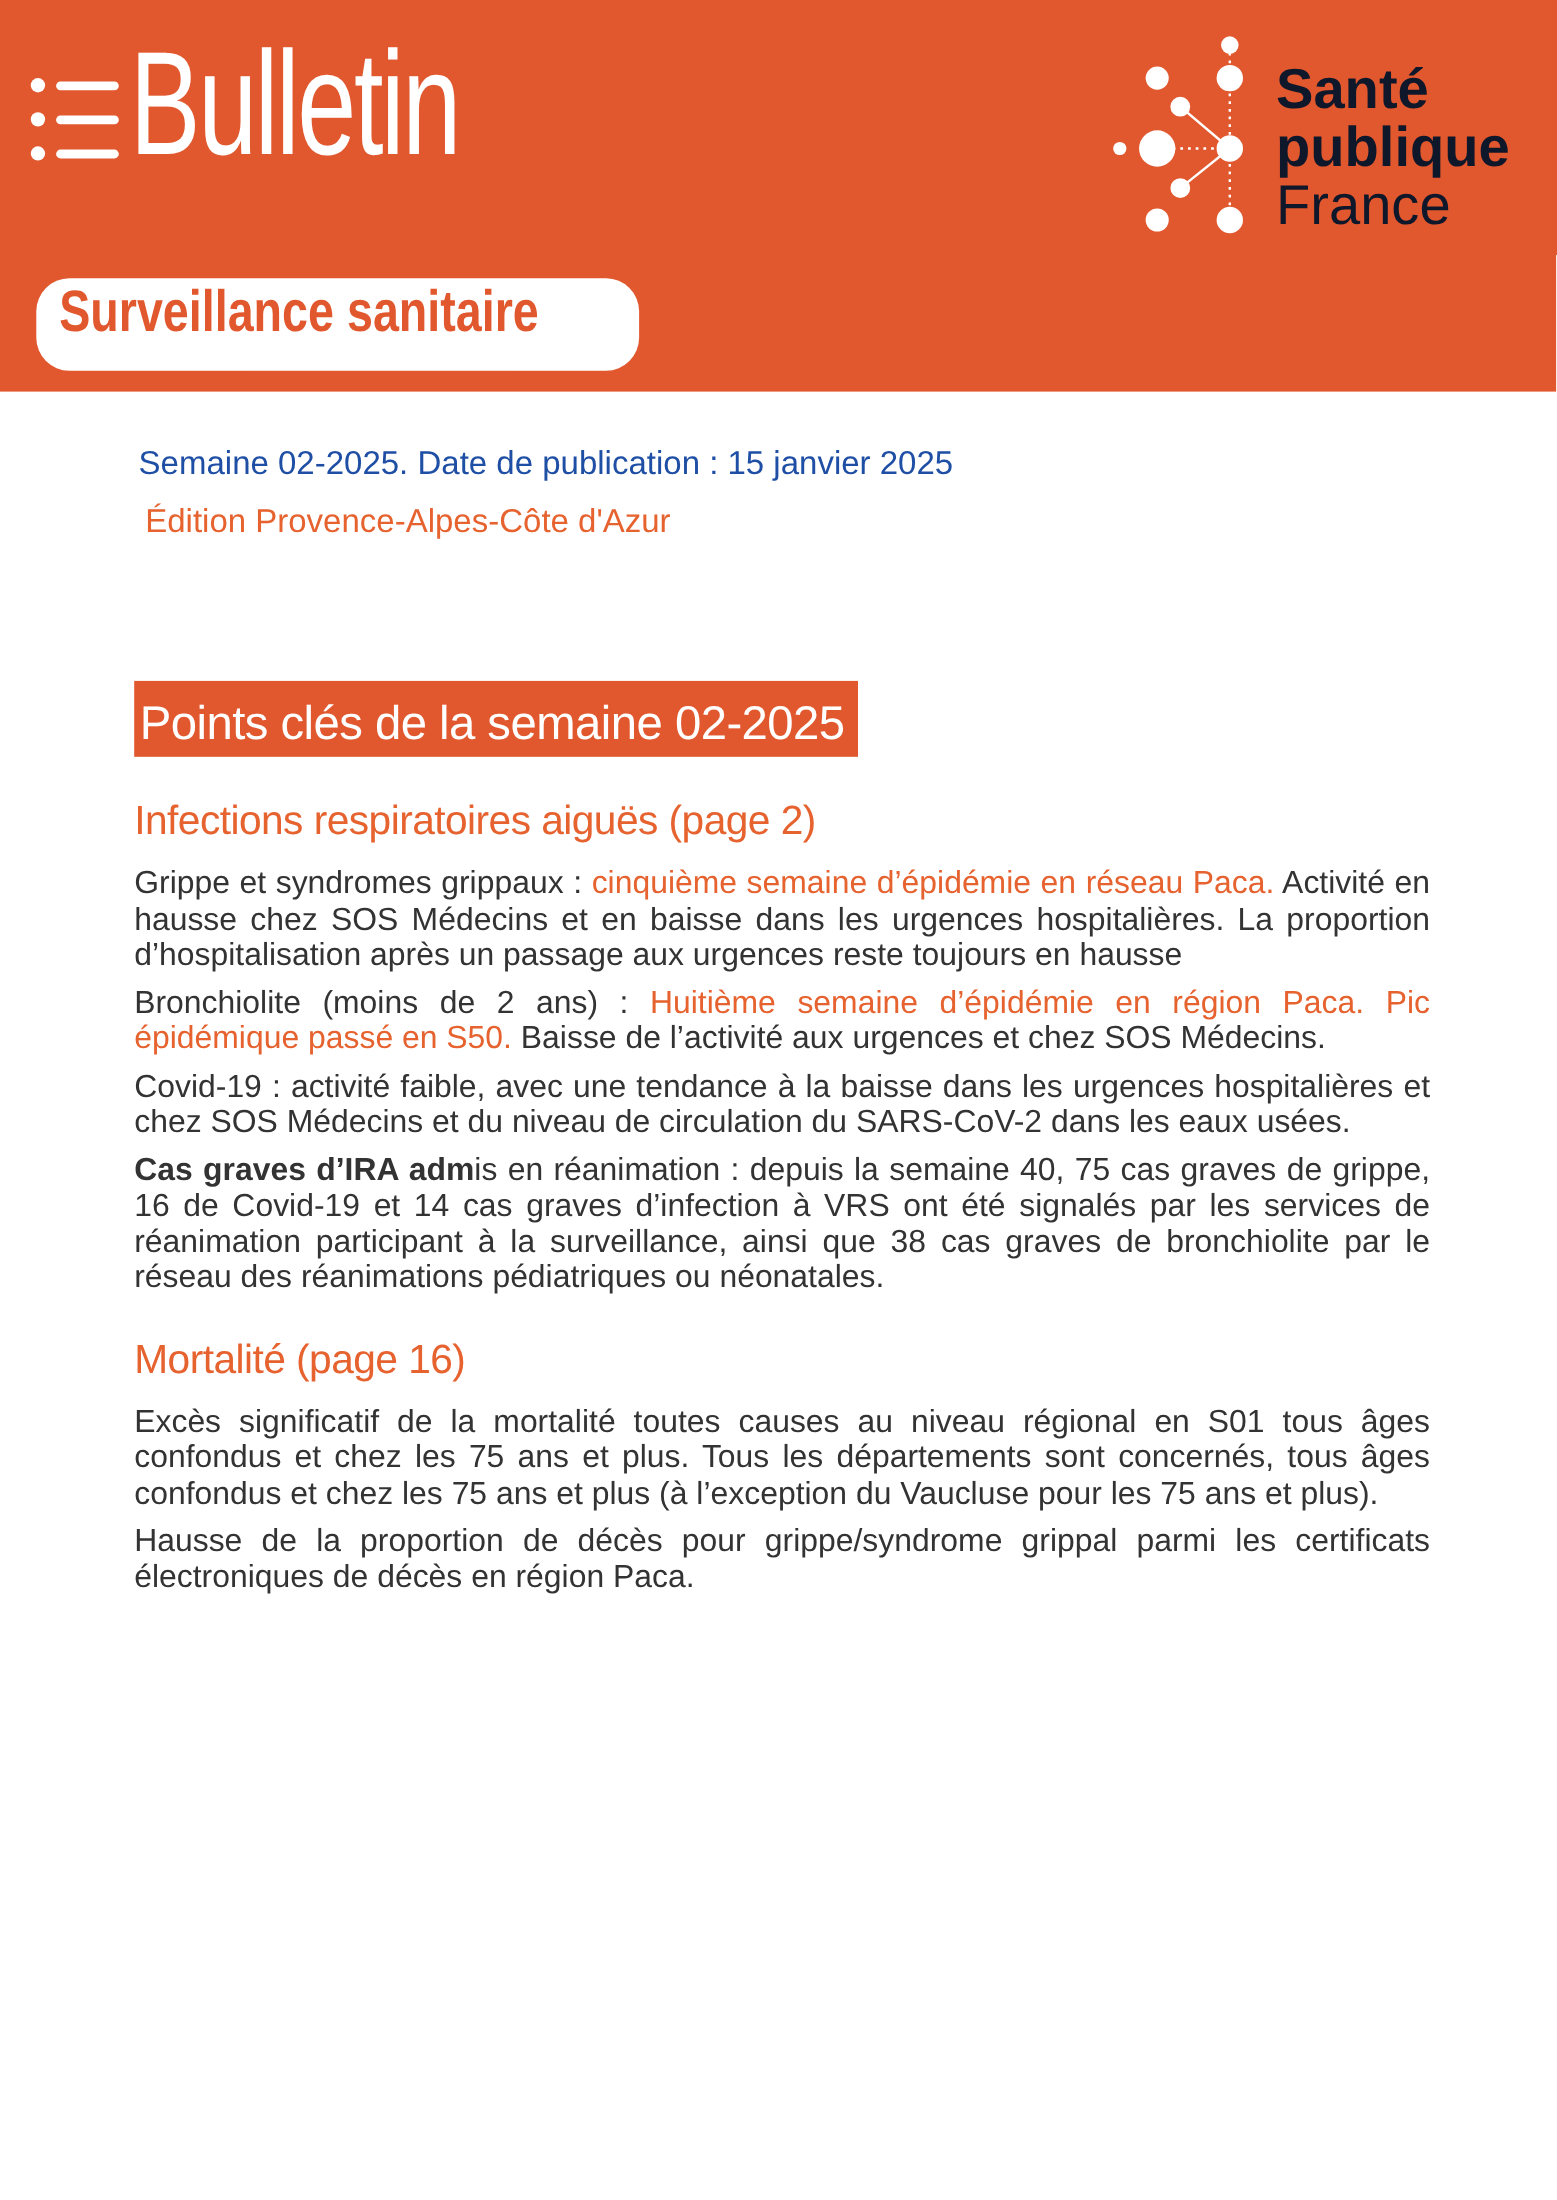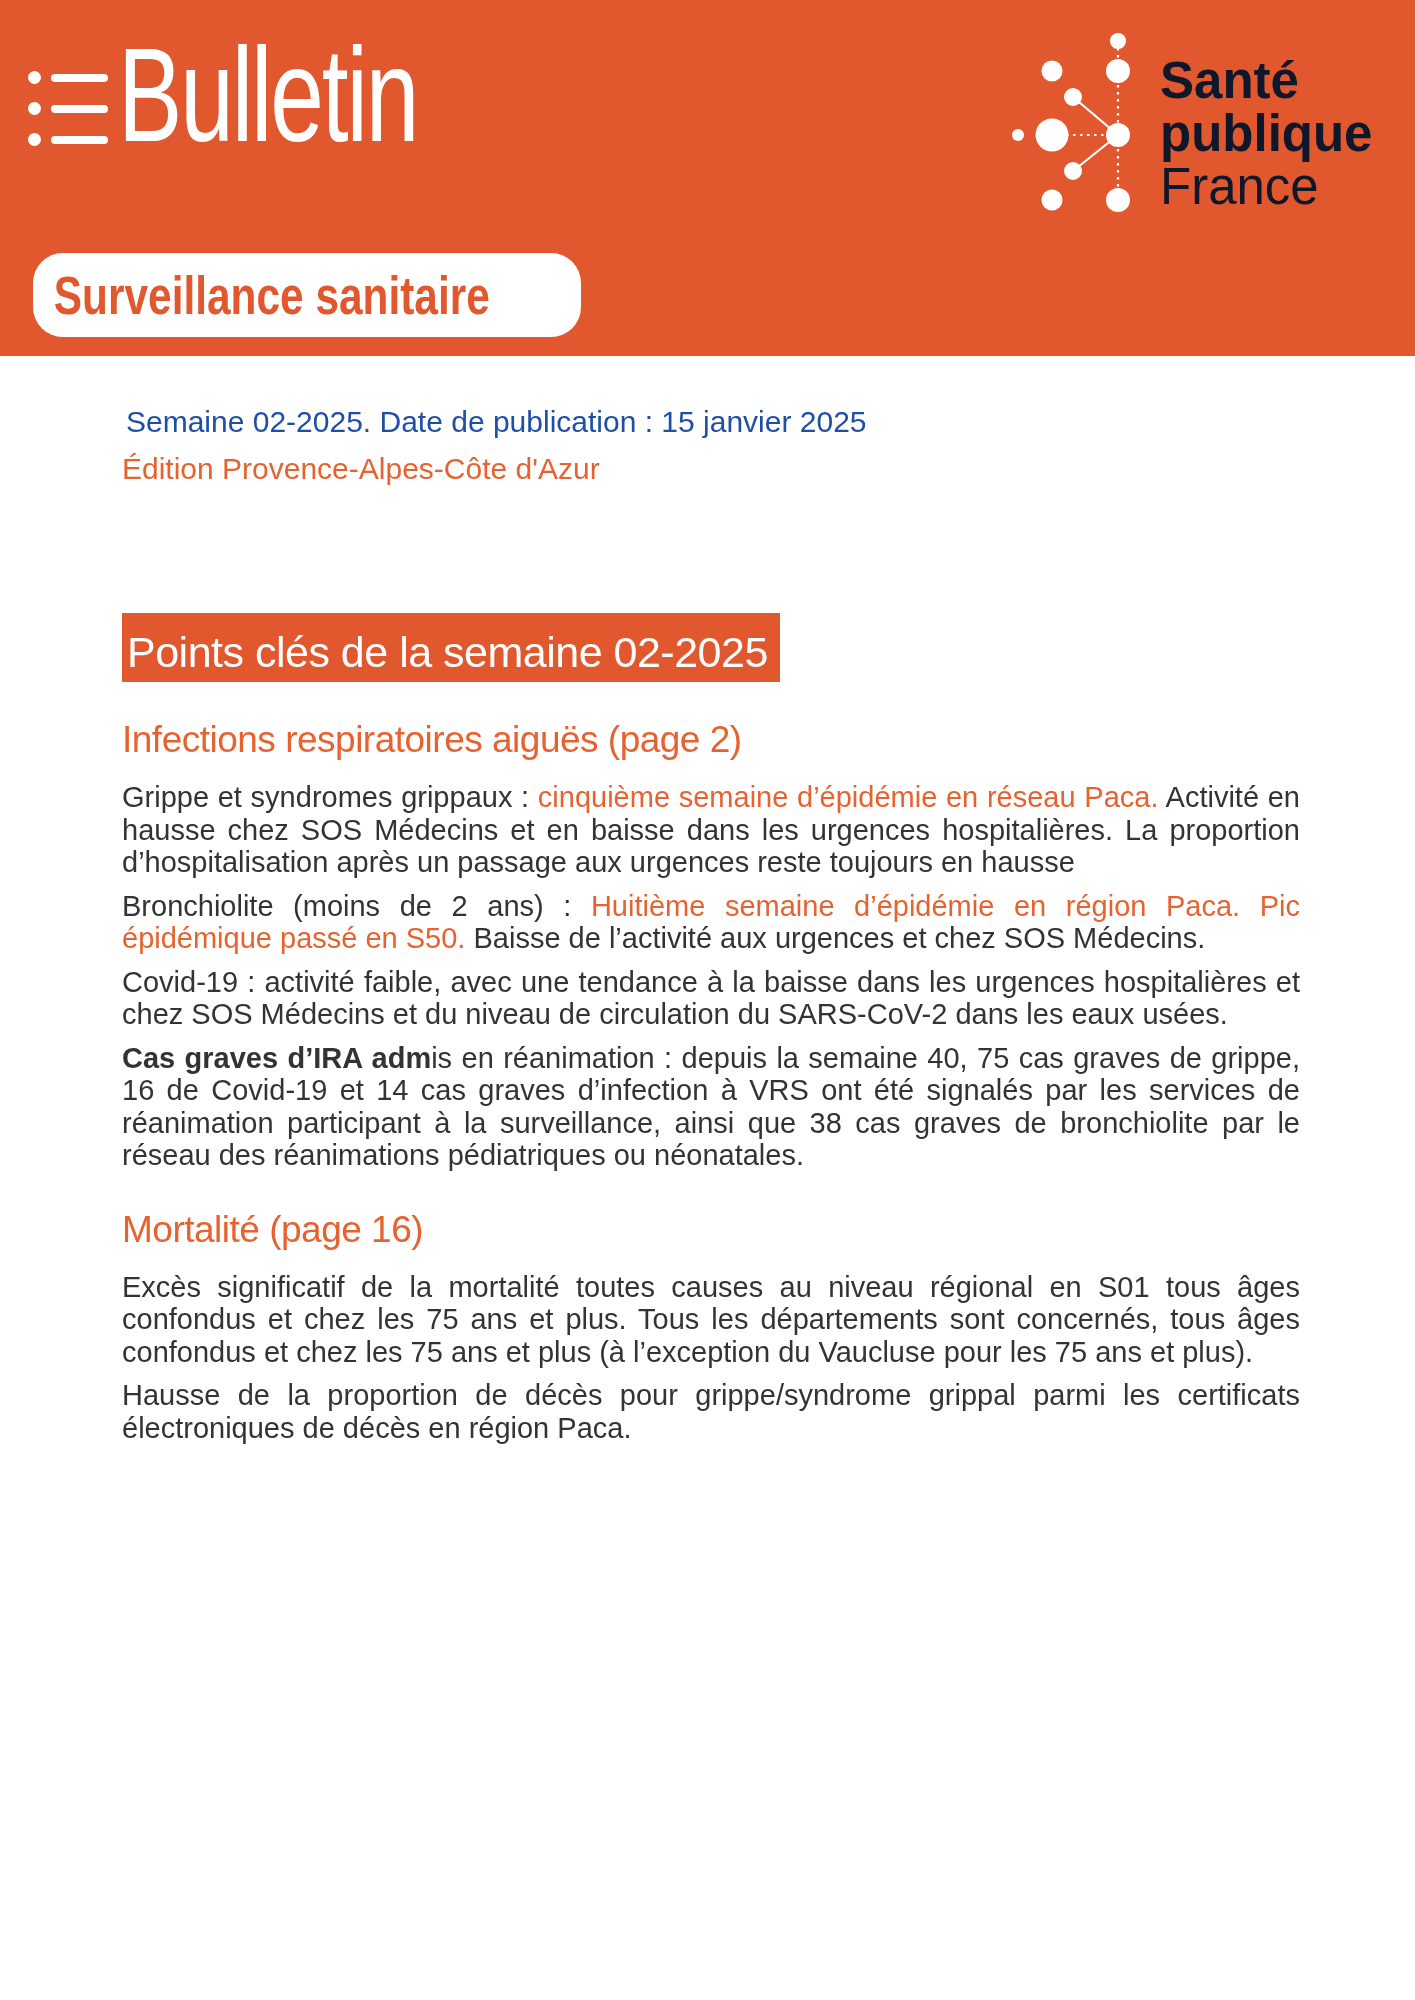--- a/index.html
+++ b/index.html
@@ -16,30 +16,30 @@
   .brand-text{
     position:absolute;left:118px;top:28px;color:#fff;font-size:134px;line-height:1.0;
     font-weight:400;letter-spacing:-3px;transform:scaleX(0.72);transform-origin:left top;
     white-space:nowrap;
   }
   .spf-logo-mark{position:absolute;left:1000px;top:26px;}
   .spf-text{position:absolute;left:1160px;top:54px;color:#0f172a;font-size:51px;line-height:53px;font-weight:700;}
   .spf-text .light{font-weight:400;}
   .badge{
     position:absolute;left:33px;top:253px;width:548px;height:84px;background:#fff;
-    border-radius:30px;display:flex;align-items:center;
+    border-radius:30px;display:flex;align-items:flex-start;
   }
   .badge-text{
     padding-left:26px;color:#E2582E;font-weight:700;font-size:53px;white-space:nowrap;
     transform:scaleX(0.80);transform-origin:left center;letter-spacing:0;
   }
   
   .content{position:absolute;left:122px;top:396px;width:1178px;}
   .meta-week{margin:4px;color:#1F4FA5;font-size:30px;line-height:43px;}
-  .meta-edition{margin:0;color:#E6622F;font-size:30px;line-height:43px;}
+  .meta-edition{margin:10px;color:#E6622F;font-size:30px;line-height:43px;}
   .key-title{
     margin:123px 0 0 0;display:table;background:#E2582E;color:#ffffff;
     font-size:43px;font-weight:400;letter-spacing:-0.5px;padding:18px 12px 8px 5px;line-height:1.0;
   }
   .section-heading{
     color:#E6622F;font-size:37px;font-weight:400;letter-spacing:-0.5px;
     margin:36px 0 20px 0;line-height:43px;
   }
   .body{
     margin:0 0 11px 0;font-size:29px;line-height:32.5px;color:#333333;

